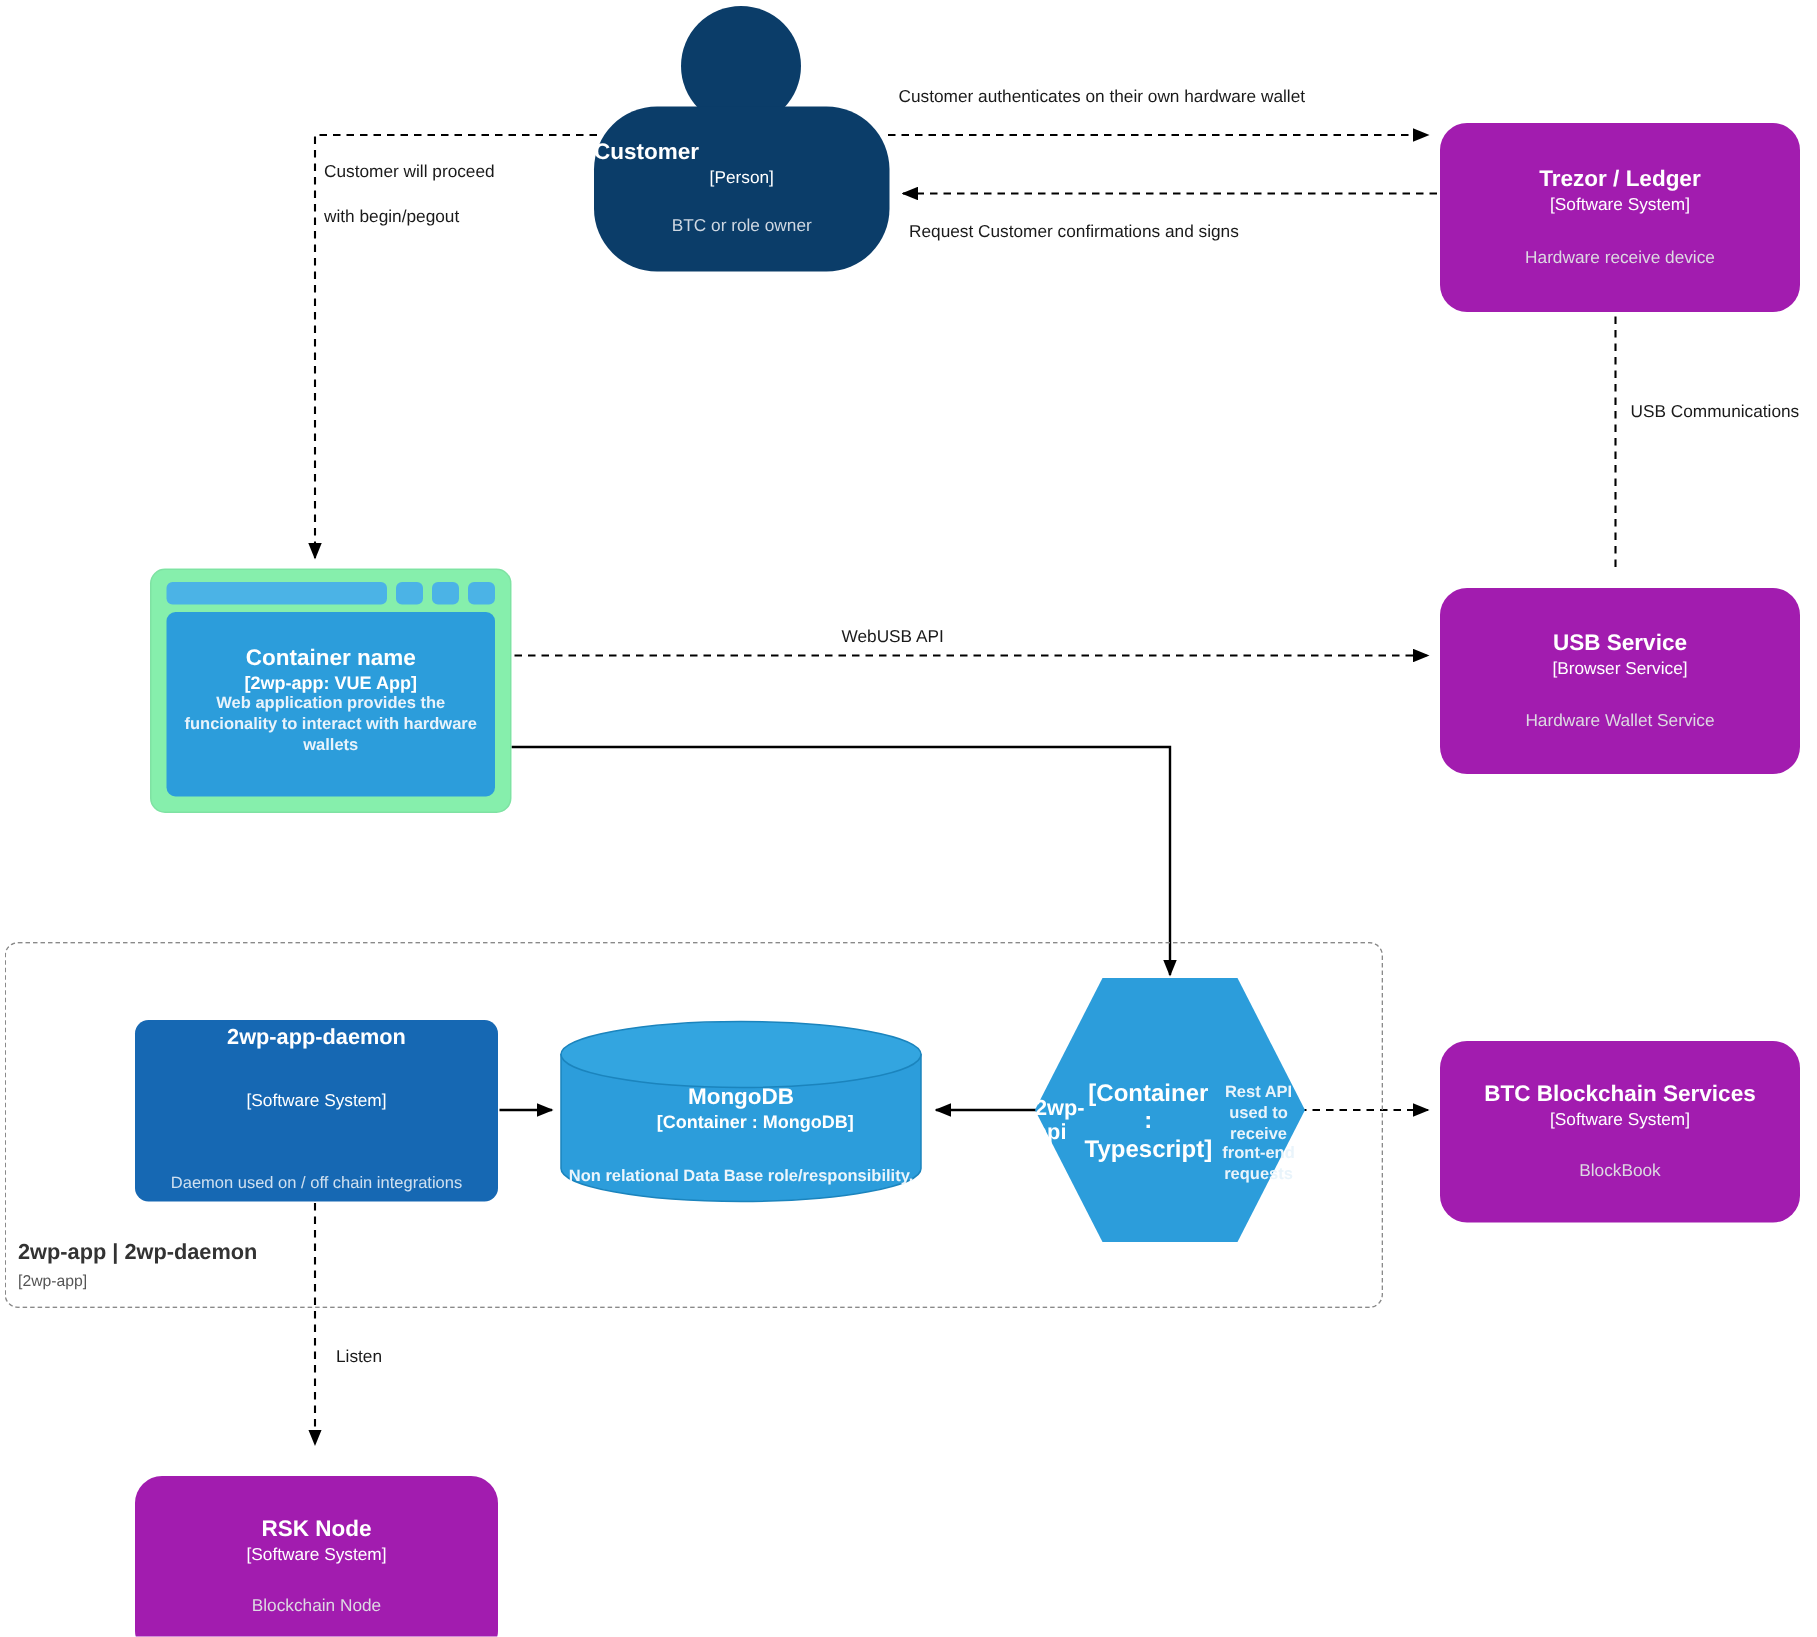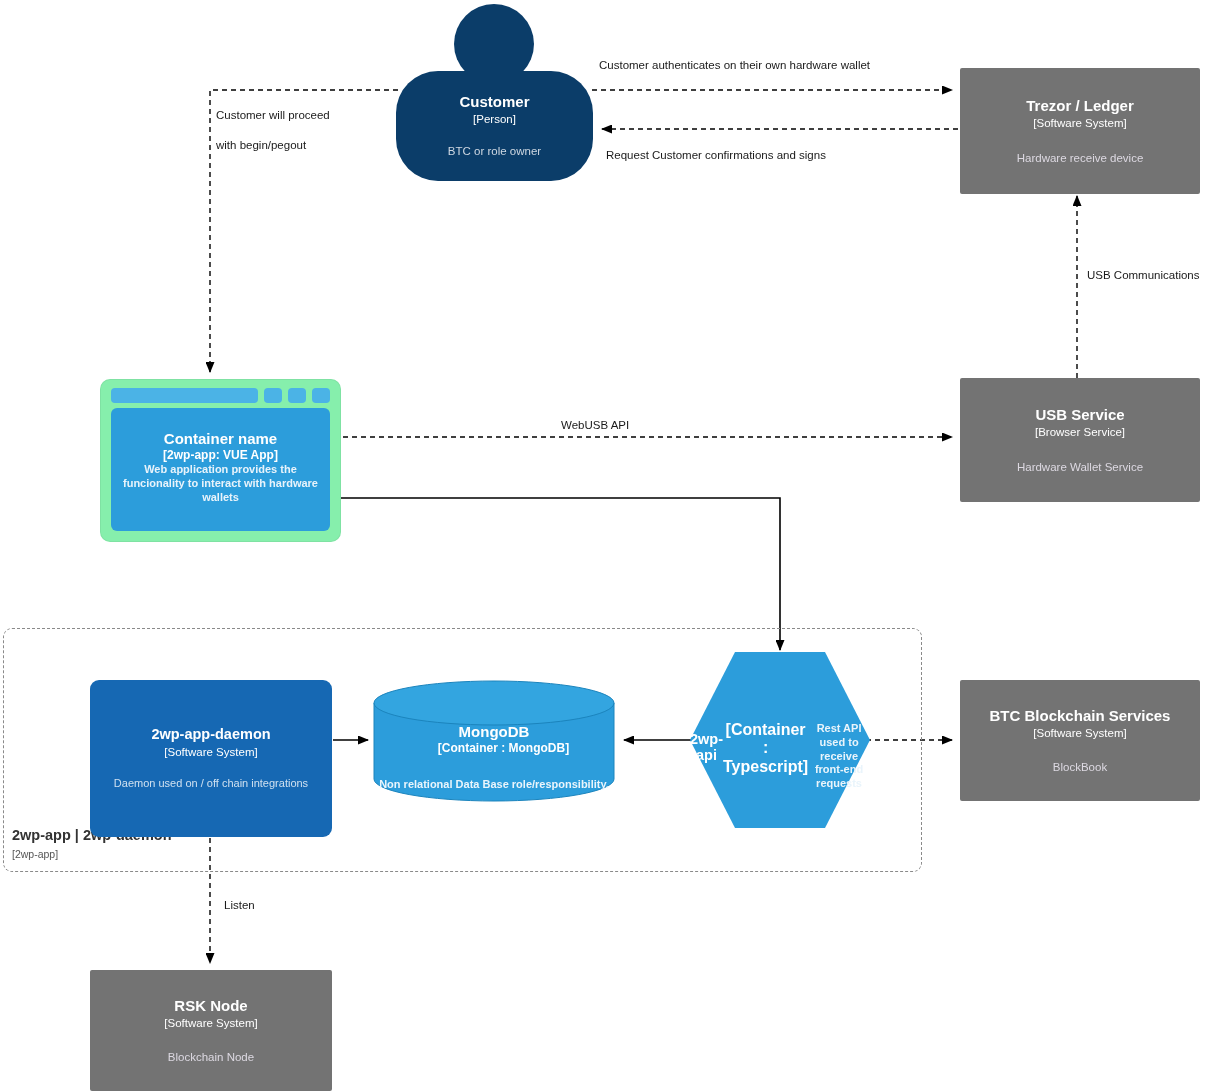--- a/index.html
+++ b/index.html
@@ -6,41 +6,41 @@
   body{
     width:1211px;height:1091px;position:relative;overflow:hidden;
     font-family:"Liberation Sans","DejaVu Sans",sans-serif;
     -webkit-font-smoothing:antialiased;
   }
   #canvas{position:absolute;left:0;top:0;width:1211px;height:1091px;}
   svg.layer{position:absolute;left:0;top:0;width:1211px;height:1091px;overflow:visible;pointer-events:none;}
 
   
   .node{position:absolute;box-sizing:border-box;}
-  .ntitle{font-weight:bold;color:#ffffff;text-align:center;line-height:1.15;}
+  .ntitle{font-weight:bold;color:#ffffff;line-height:1.15;}
   .ntech{color:#ffffff;text-align:center;line-height:1.15;}
   .ndesc{color:#e3e1e6;text-align:center;line-height:1.25;}
 
   
   .person-head{
     position:absolute;width:80px;height:80px;border-radius:50%;
     background:#0b3d69;left:454px;top:4px;
   }
   .person-body{
     position:absolute;left:396px;top:71px;width:197px;height:110px;
     border-radius:42px;background:#0b3d69;
   }
   .person-body .ntitle{font-size:15px;margin-top:22px;}
   .person-body .ntech{font-size:11.5px;margin-top:3px;}
   .person-body .ndesc{font-size:11.5px;margin-top:18px;color:#cfd8e2;}
 
   
   .sysbox{
-    background:#737373;border-radius:2px;
-    display:flex;flex-direction:column;align-items:center;justify-content:center;
+    background:#a21caf;border-radius:18px;
+    display:flex;flex-direction:column;align-items:center;justify-content:center;margin-top:14px;
   }
   .sysbox .ntitle{font-size:15px;}
   .sysbox .ntech{font-size:11.5px;margin-top:3px;}
   .sysbox .ndesc{font-size:11.5px;margin-top:20px;color:#ddd9e2;}
 
   
   .dkbox{
     background:#1668b3;border-radius:9px;
     display:flex;flex-direction:column;align-items:center;justify-content:center;
   }
@@ -193,21 +193,21 @@
       <div class="browser-dot"></div>
       <div class="browser-dot"></div>
     </div>
     <div class="browser-screen">
       <div class="ntitle">Container name</div>
       <div class="ntech">[2wp-app: VUE App]</div>
       <div class="ndesc">Web application provides the funcionality to interact with hardware wallets</div>
     </div>
   </div>
 
-  <div class="node dkbox" style="left:90px;top:680px;width:242px;height:157px;">
+  <div class="node dkbox" style="left:90px;top:680px;width:242px;height:121px;gap:24px;">
     <div class="ntitle">2wp-app-daemon</div>
     <div class="ntech">[Software System]</div>
     <div class="ndesc">Daemon used on / off chain integrations</div>
   </div>
 
   <div class="db-wrap node" style="left:373px;top:681px;width:242px;height:120px;">
     <svg width="242" height="120" style="position:absolute;left:0;top:0;overflow:visible;">
       <path d="M1,22 L1,98 A120,22 0 0 0 241,98 L241,22 Z" fill="#2c9ddb" stroke="#1b84bd" stroke-width="1"></path>
       <ellipse cx="121" cy="22" rx="120" ry="22" fill="#33a5e0" stroke="#1b84bd" stroke-width="1"></ellipse>
     </svg>

